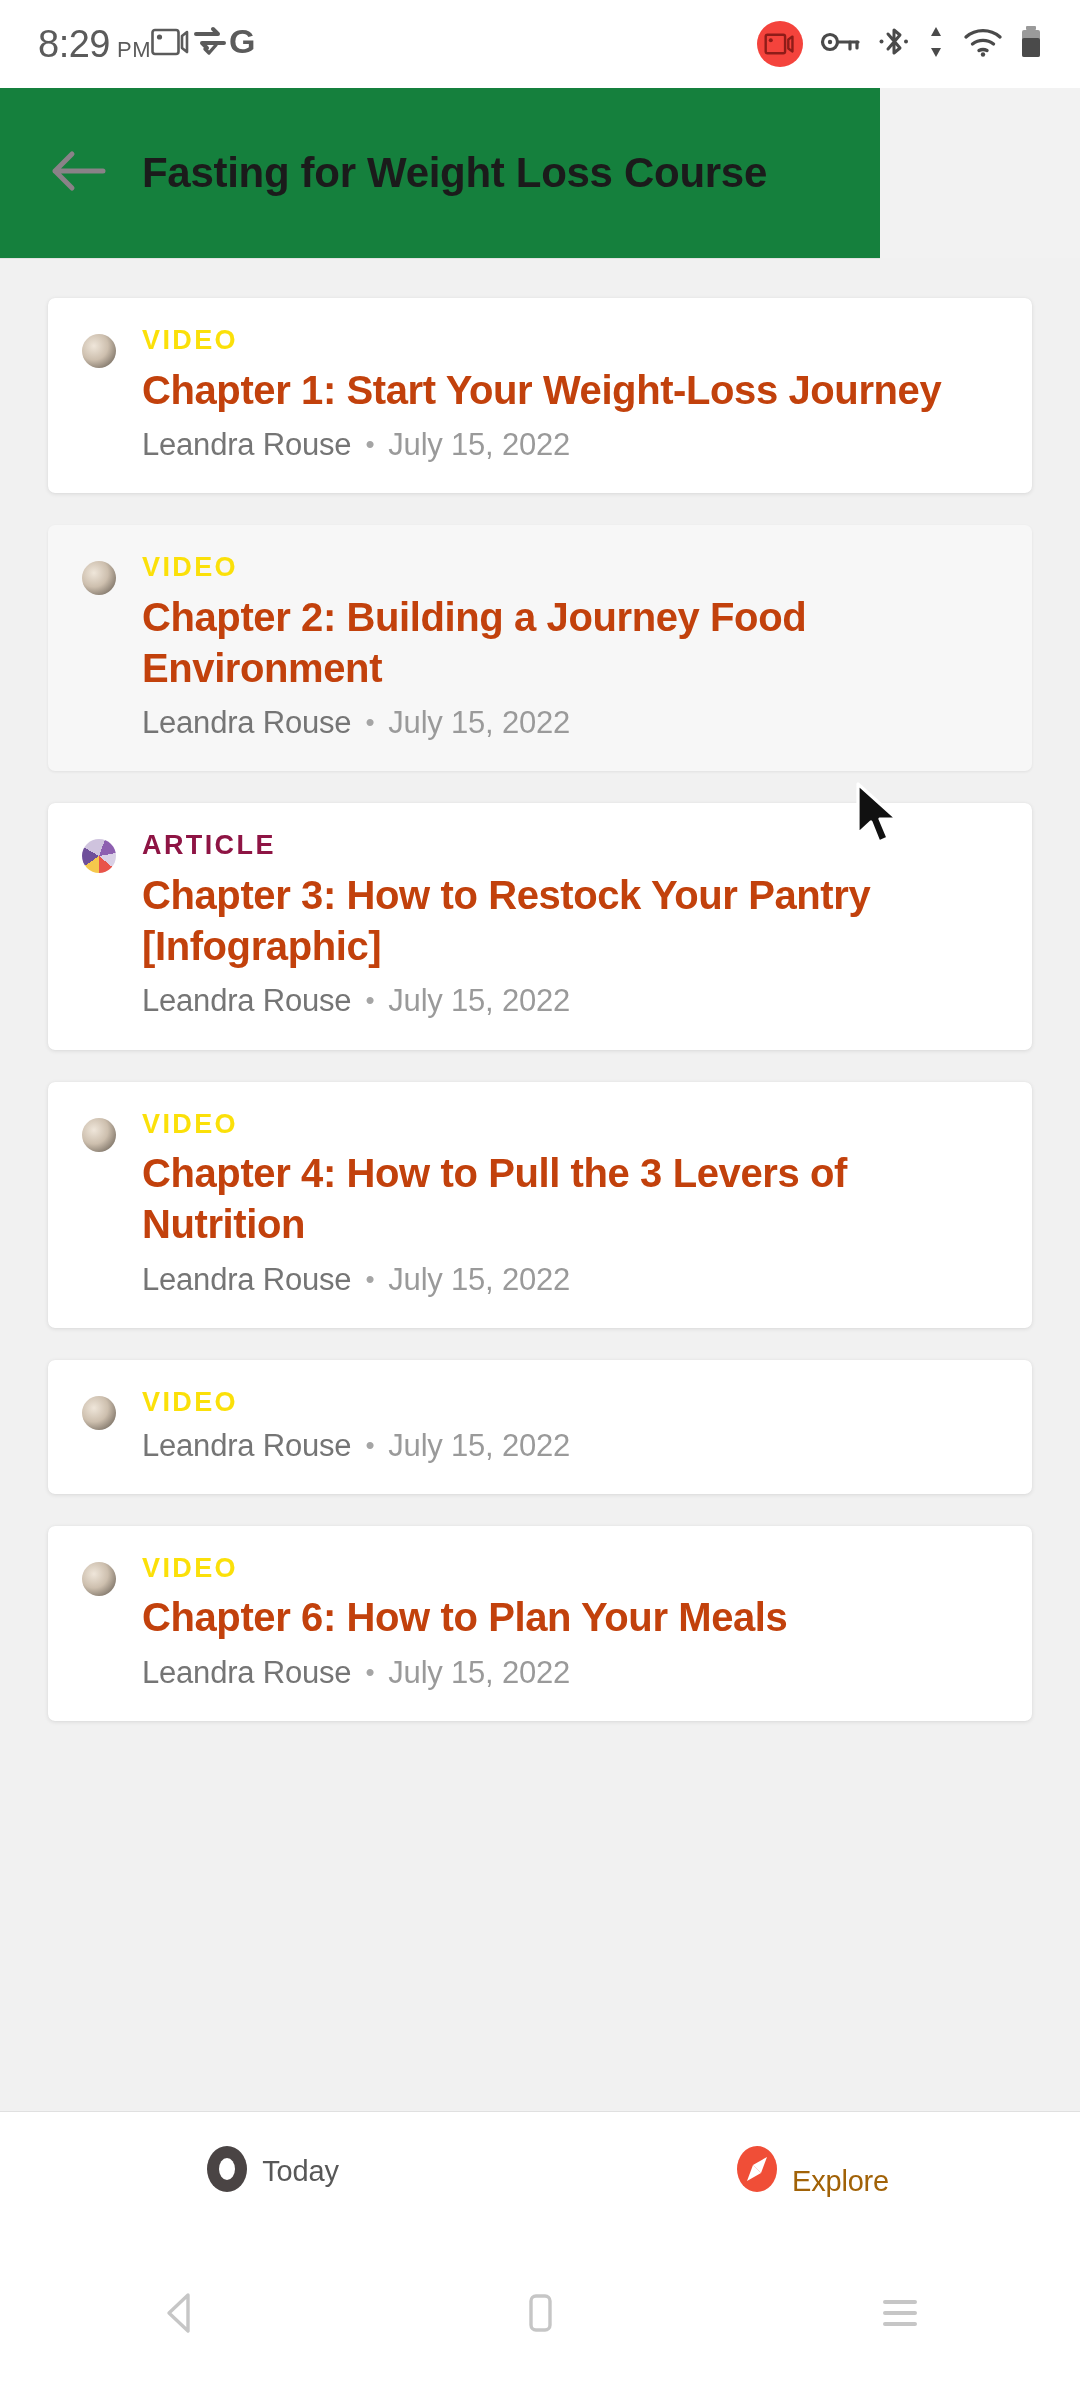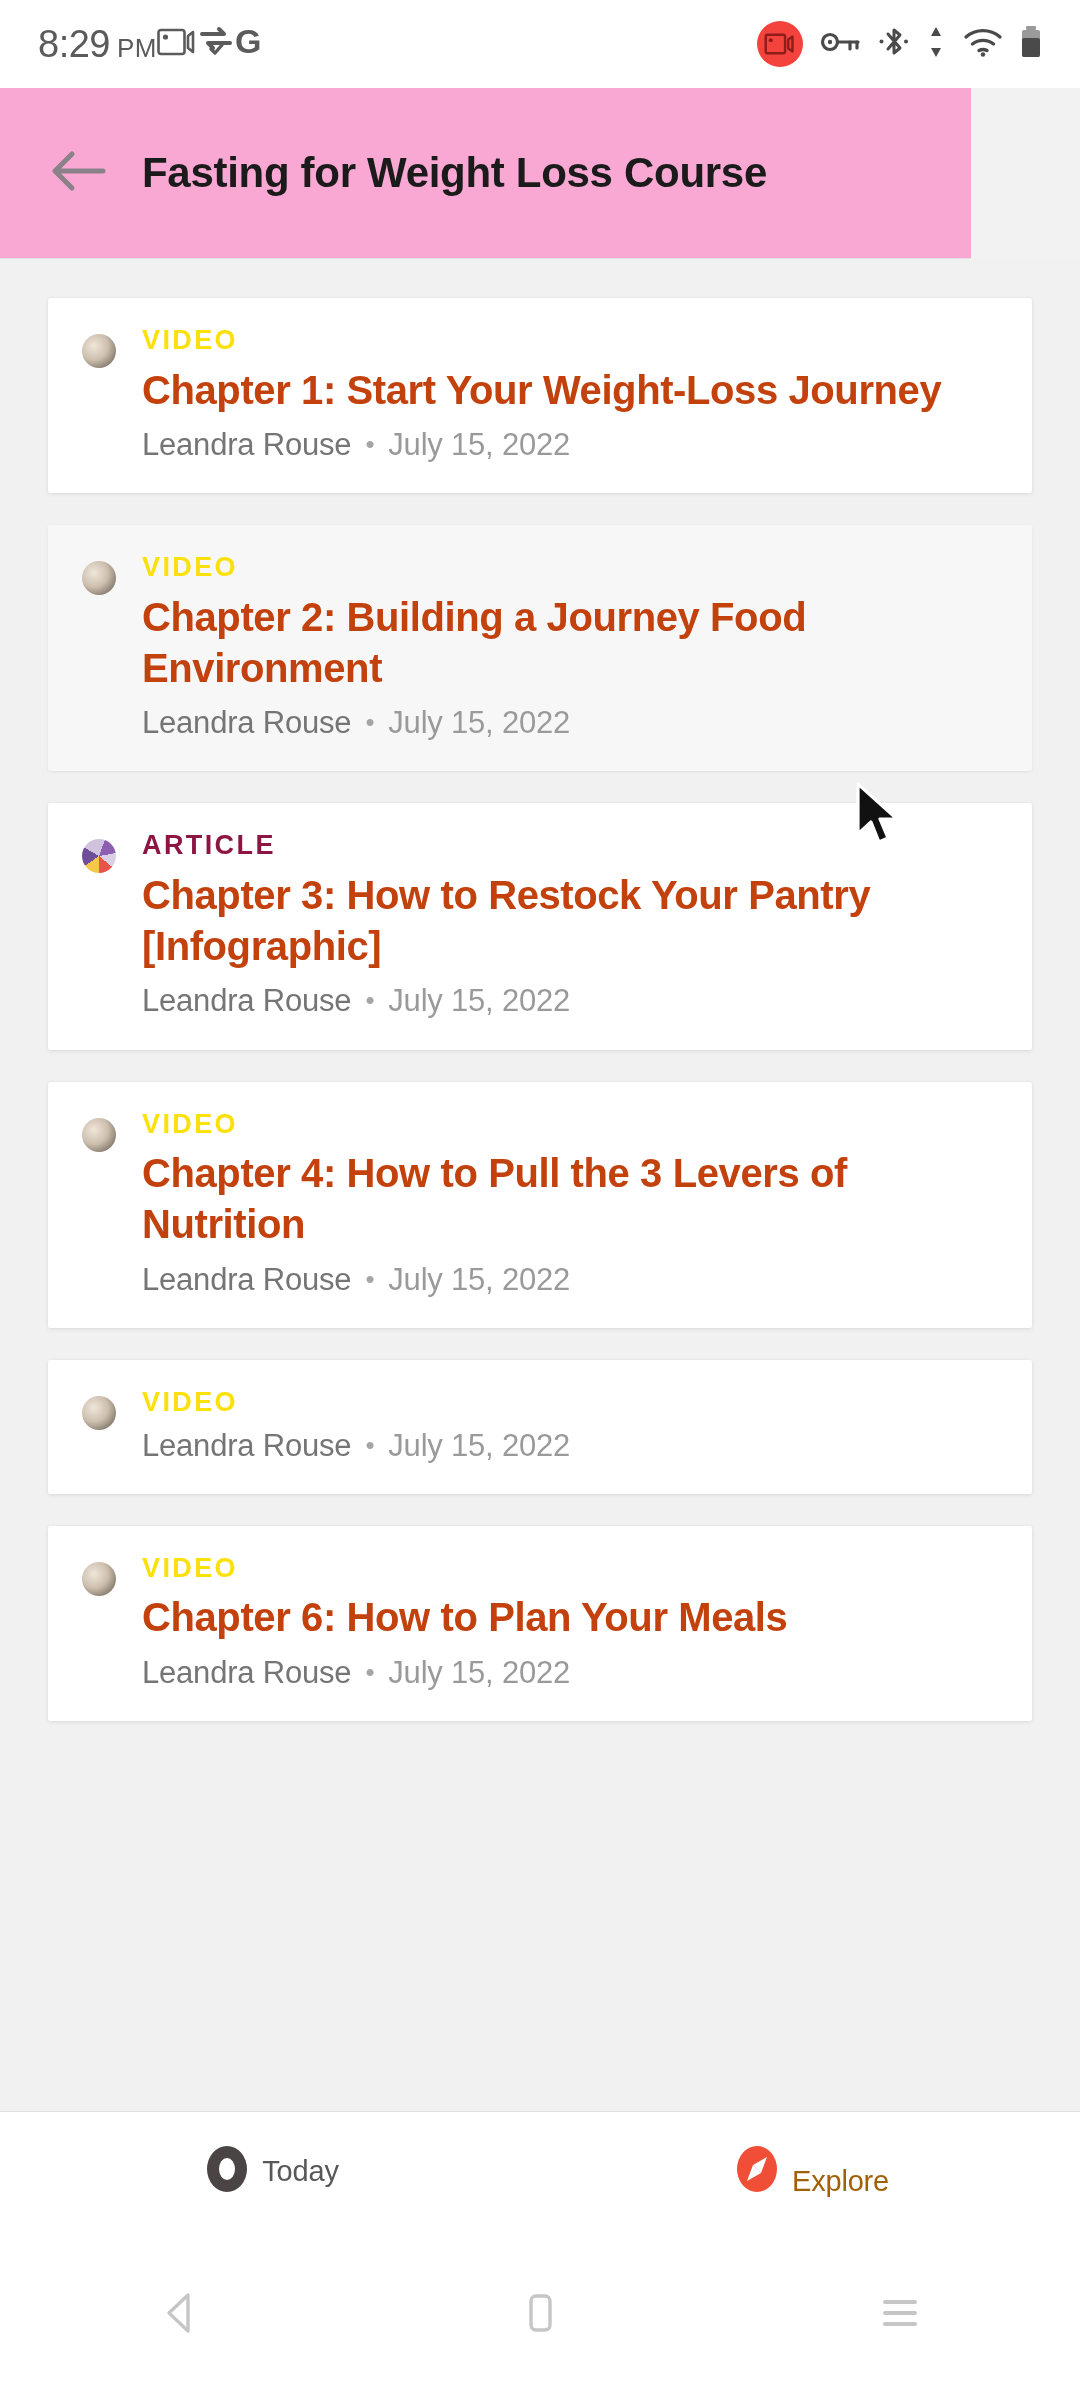--- a/index.html
+++ b/index.html
@@ -13,50 +13,50 @@
 
   
   .statusbar {
     position: absolute; top: 0; left: 0; width: 1080px; height: 88px;
     background: #ffffff; display: flex; align-items: center;
     padding: 0 38px; z-index: 30;
   }
   .sb-left { display: flex; align-items: center; }
   .sb-time { font-size: 38px; color: #5b5b5b; font-weight: 400; letter-spacing: -0.5px;
              display:flex; align-items:baseline; gap:7px; }
-  .sb-time .ampm { font-size: 26px; letter-spacing: 0.5px; }
+  .sb-time .ampm { font-size: 22px; letter-spacing: 0.5px; }
   .sb-right { margin-left: auto; display: flex; align-items: center; gap: 17px; }
   .sb-ico { display:block; }
   .rec-badge {
     width: 46px; height: 46px; border-radius: 50%; background: #f4433c;
     display: flex; align-items: center; justify-content: center;
   }
 
   
   .appbar {
-    position: absolute; top: 88px; left: 0; width: 971px; height: 170px;
-    background: #f9a8d4; display: flex; align-items: center; z-index: 25;
+    position: absolute; top: 88px; left: 0; width: 880px; height: 170px;
+    background: #15803d; display: flex; align-items: center; z-index: 25;
     box-shadow: 0 1px 0 rgba(0,0,0,0.06);
   }
   .back-btn { width: 120px; display:flex; align-items:center; justify-content:center; margin-left: 18px;}
   .appbar-title {
     font-size: 42px; font-weight: bold; color: #1b1b1b; letter-spacing: -0.3px;
     margin-left: 4px;
   }
 
   
   .content {
     position: absolute; top: 258px; left: 0; width: 1080px; height: 1854px;
     background: #f1f1f1; overflow: hidden; padding-top: 40px;
   }
   .card {
     position: relative;
     margin: 0 48px 32px 48px;
     background: #ffffff;
-    border-radius: 2px;
+    border-radius: 7px;
     padding: 28px 46px 30px 34px;
     box-shadow: 0 1px 4px rgba(0,0,0,0.10), 0 0 1px rgba(0,0,0,0.06);
     display: flex; align-items: flex-start;
   }
   .card.hover { background: #f7f7f7; box-shadow: 0 1px 3px rgba(0,0,0,0.07); }
 
   .thumb {
     width: 34px; height: 34px; border-radius: 50%;
     flex: 0 0 34px; margin-top: 8px; margin-right: 26px;
     background: radial-gradient(circle at 35% 35%, #efe6da 0%, #cdbfae 45%, #8d8275 75%, #5e5951 100%);

